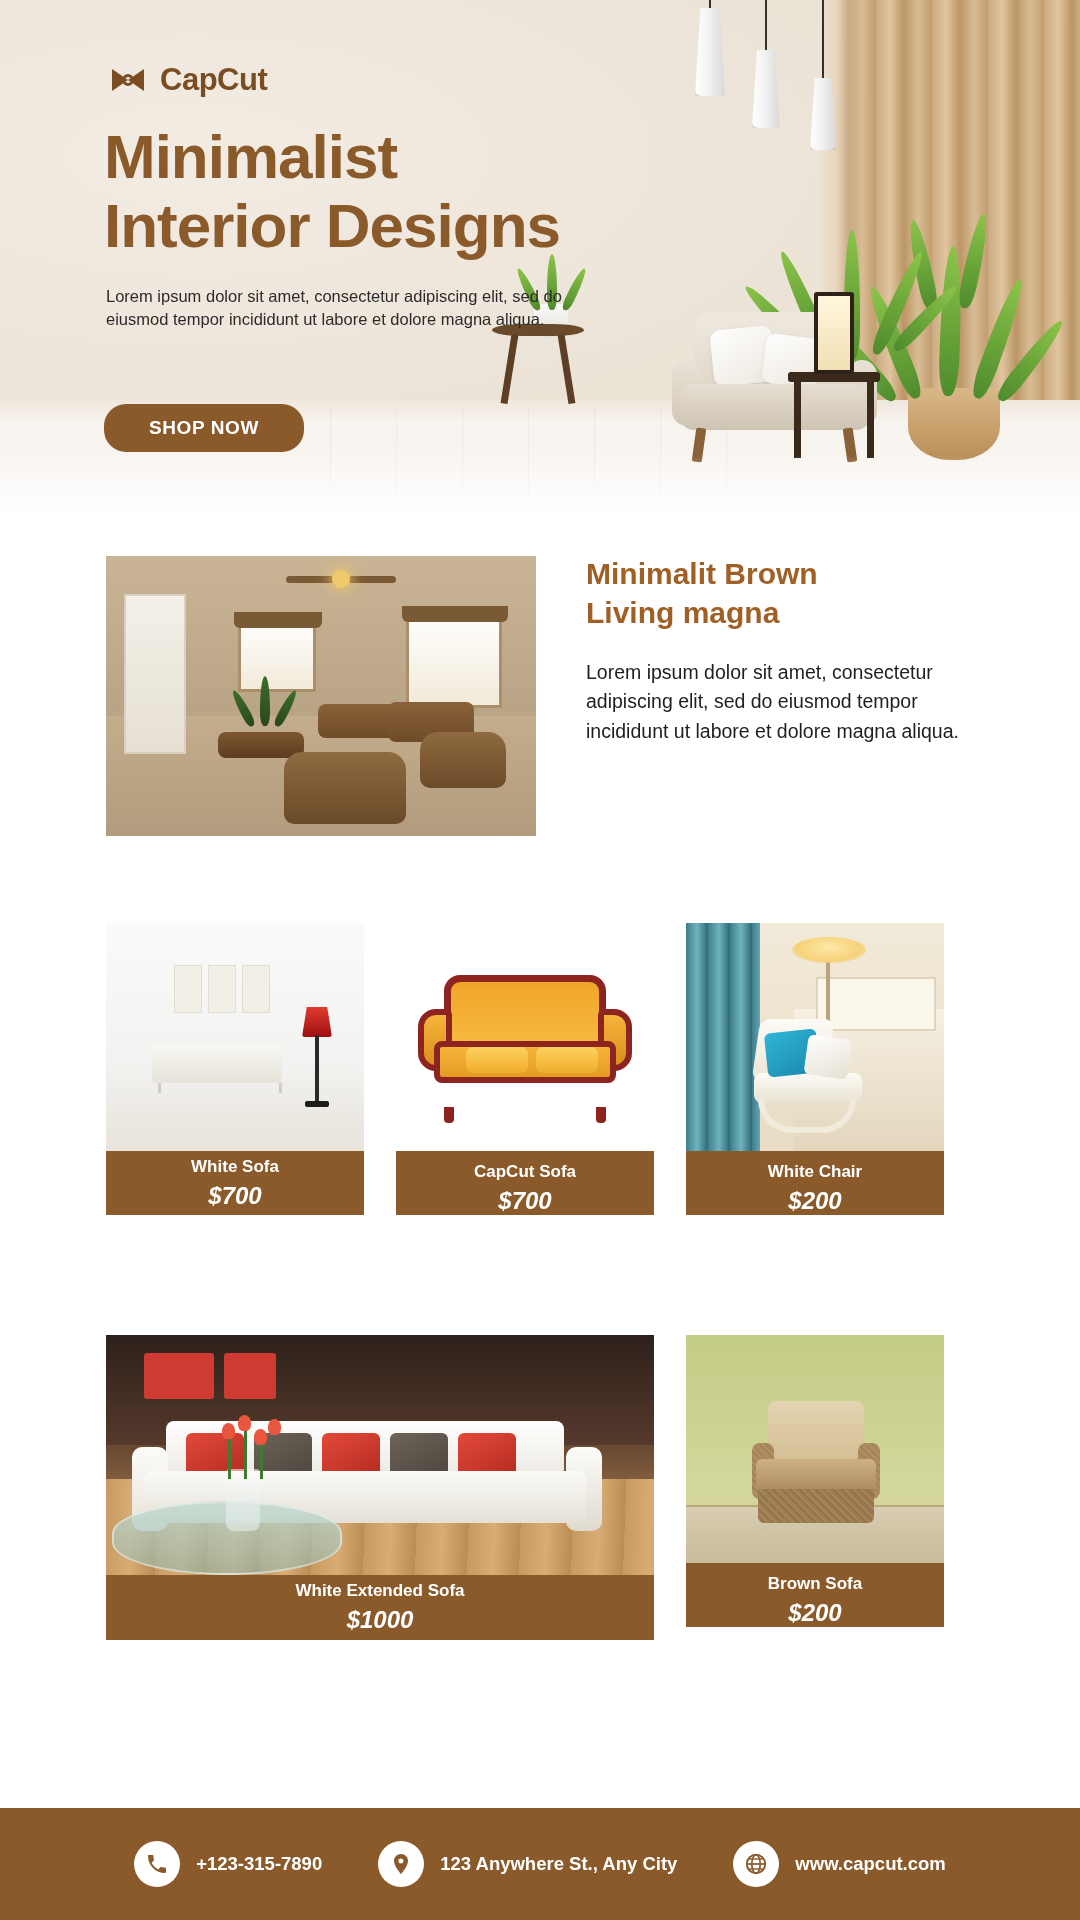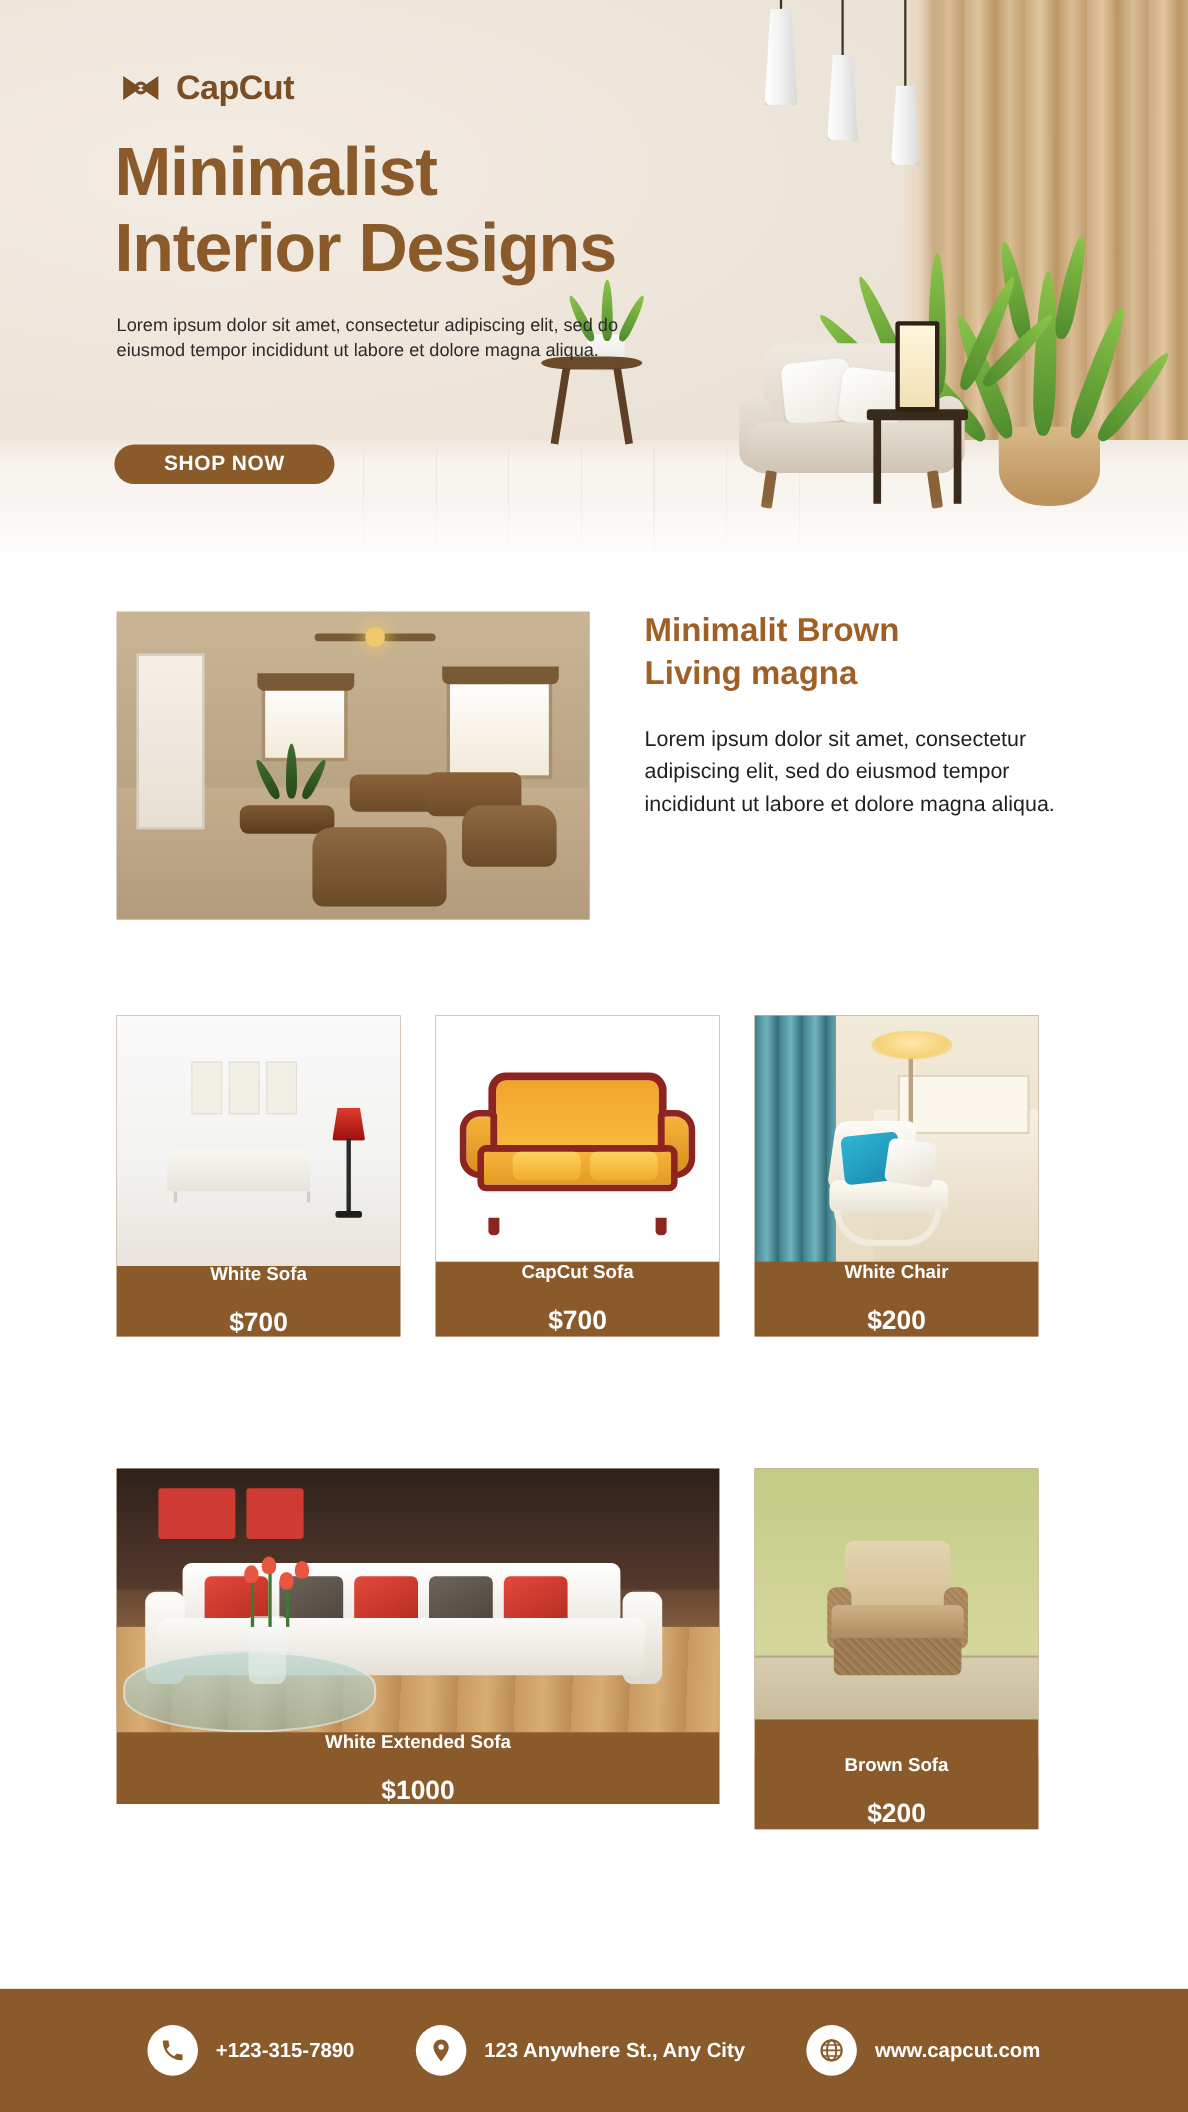--- a/index.html
+++ b/index.html
@@ -153,21 +153,21 @@
     font-size: 62px; font-weight: bold; color: #8a5a2b;
     line-height: 1.12; letter-spacing: -1px;
   }
   .hero-sub {
     position: absolute; left: 106px; top: 285px;
     width: 480px;
     font-size: 16.5px; color: #2b2b2b; line-height: 1.42; font-weight: 500;
   }
   .shop-btn {
     position: absolute; left: 104px; top: 404px;
-    width: 200px; height: 36px;
+    width: 200px; height: 48px;
     background: #8a5a2b; border: none; border-radius: 22px;
     color: #ffffff; font-size: 19px; font-weight: bold; letter-spacing: .6px;
     cursor: pointer;
     display:flex; align-items:center; justify-content:center;
     font-family: "Liberation Sans", sans-serif;
   }
 
   
   .feature {
     position: absolute; left: 0; top: 540px; width: 1080px; height: 330px;
@@ -232,21 +232,21 @@
   .row2 { top: 1335px; height: 305px; }
 
   .card { position: absolute; background: #8a5a2b; overflow: hidden; }
   .card-img { position: absolute; left: 0; top: 0; width: 100%; overflow: hidden; }
   .card-caption {
     position: absolute; left: 0; bottom: 0; width: 100%;
     background: #8a5a2b; color: #ffffff; text-align: center;
     display: flex; flex-direction: column; align-items: center; justify-content: center;
   }
   .card-name { font-size: 17px; font-weight: bold; }
-  .card-price { font-size: 24px; font-weight: bold; margin-top: 20px; }
+  .card-price { font-size: 24px; font-weight: bold; margin-top: 5px; font-style: italic; }
 
   
   .cA { left: 106px; top: 8px; width: 258px; height: 292px; }
   .cA .card-img { height: 228px; background: linear-gradient(180deg,#fafafa 0%, #f2f2f0 62%, #e8e3db 100%); }
   .cA .card-caption { height: 64px; }
   .frames { position:absolute; left: 68px; top: 42px; display:flex; gap: 6px; }
   .frames div { width: 28px; height: 48px; background:#f1efe6; border:1px solid #e2ded0; }
   .wsofa { position:absolute; left: 46px; top: 122px; width: 130px; height: 38px;
     background: linear-gradient(180deg,#f7f6f1 0%, #e6e4da 100%); border-radius: 4px; }
   .wsofa:after { content:""; position:absolute; left:6px; bottom:-10px; width:118px; height:10px;
@@ -341,21 +341,21 @@
     border-radius: 50%/44%; border: 2px solid rgba(255,255,255,.45); }
   .cd-vase { position:absolute; left: 120px; bottom: 44px; width: 34px; height: 62px;
     background: linear-gradient(180deg, rgba(255,255,255,.55), rgba(220,230,225,.75));
     border-radius: 4px 4px 8px 8px; }
   .cd-flowers { position:absolute; left: 96px; bottom: 96px; width: 86px; height: 60px; }
   .tulip { position:absolute; width: 13px; height: 16px; background:#e8563f; border-radius: 50% 50% 40% 40%; }
   .stem { position:absolute; width: 3px; background:#3f7a35; }
   .cD .card-caption { height: 65px; }
 
   
-  .cE { left: 686px; top: 0; width: 258px; height: 328px; }
+  .cE { left: 686px; top: 0; width: 258px; height: 292px; }
   .cE .card-img { height: 228px; background: linear-gradient(180deg,#c9cf8e 0%, #d9dca2 60%, #d9cfae 100%); }
   .ce-wall { position:absolute; inset:0; background: linear-gradient(180deg,#c3cc86 0%, #d4d79b 70%, #cfc9a4 100%); }
   .ce-floor { position:absolute; left:0; bottom:0; width:100%; height:56px;
     background: linear-gradient(180deg,#d8cdb0,#c8bb9c); }
   .ce-base { position:absolute; left:0; bottom:48px; width:100%; height:10px; background:#b9a87f; }
   .ce-chair { position:absolute; left: 66px; top: 66px; width: 128px; height: 130px; }
   .ce-chair .back { position:absolute; left: 16px; top: 0; width: 96px; height: 64px;
     background: linear-gradient(180deg,#e4d4b2,#d3bd92); border-radius: 8px 8px 3px 3px; }
   .ce-chair .seat { position:absolute; left: 4px; top: 58px; width: 120px; height: 34px;
     background: linear-gradient(180deg,#cdb184,#a9895d); border-radius: 6px; }

